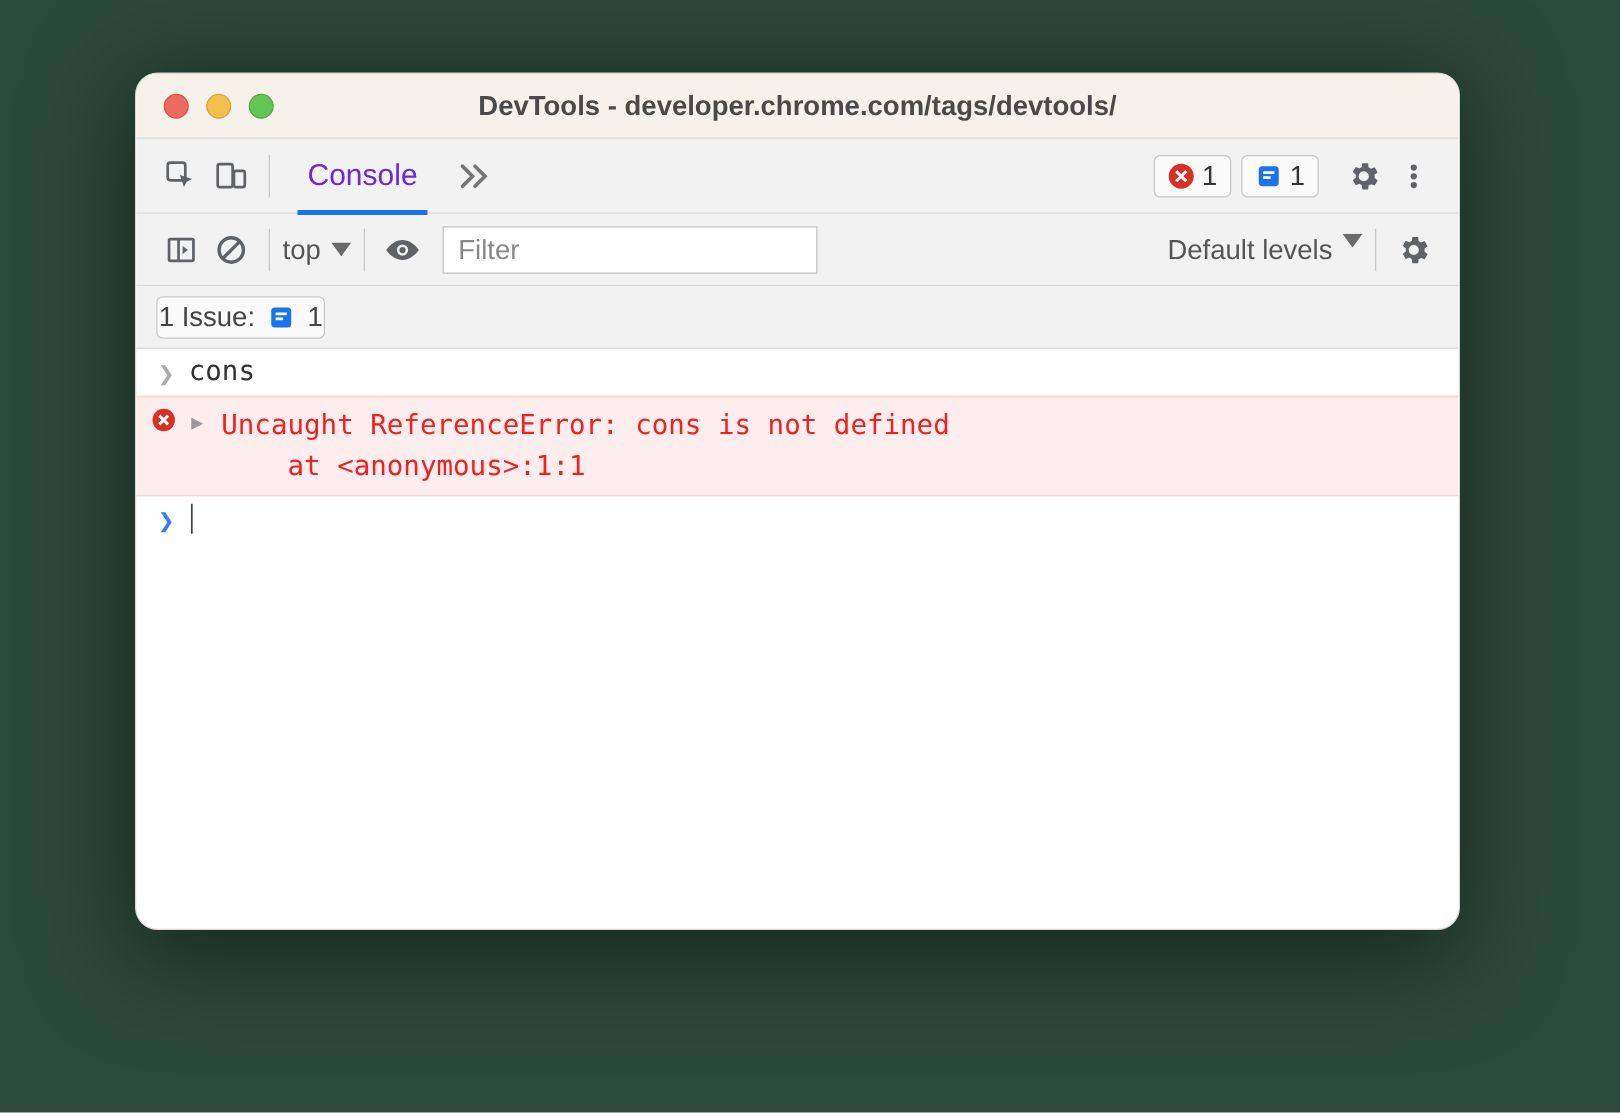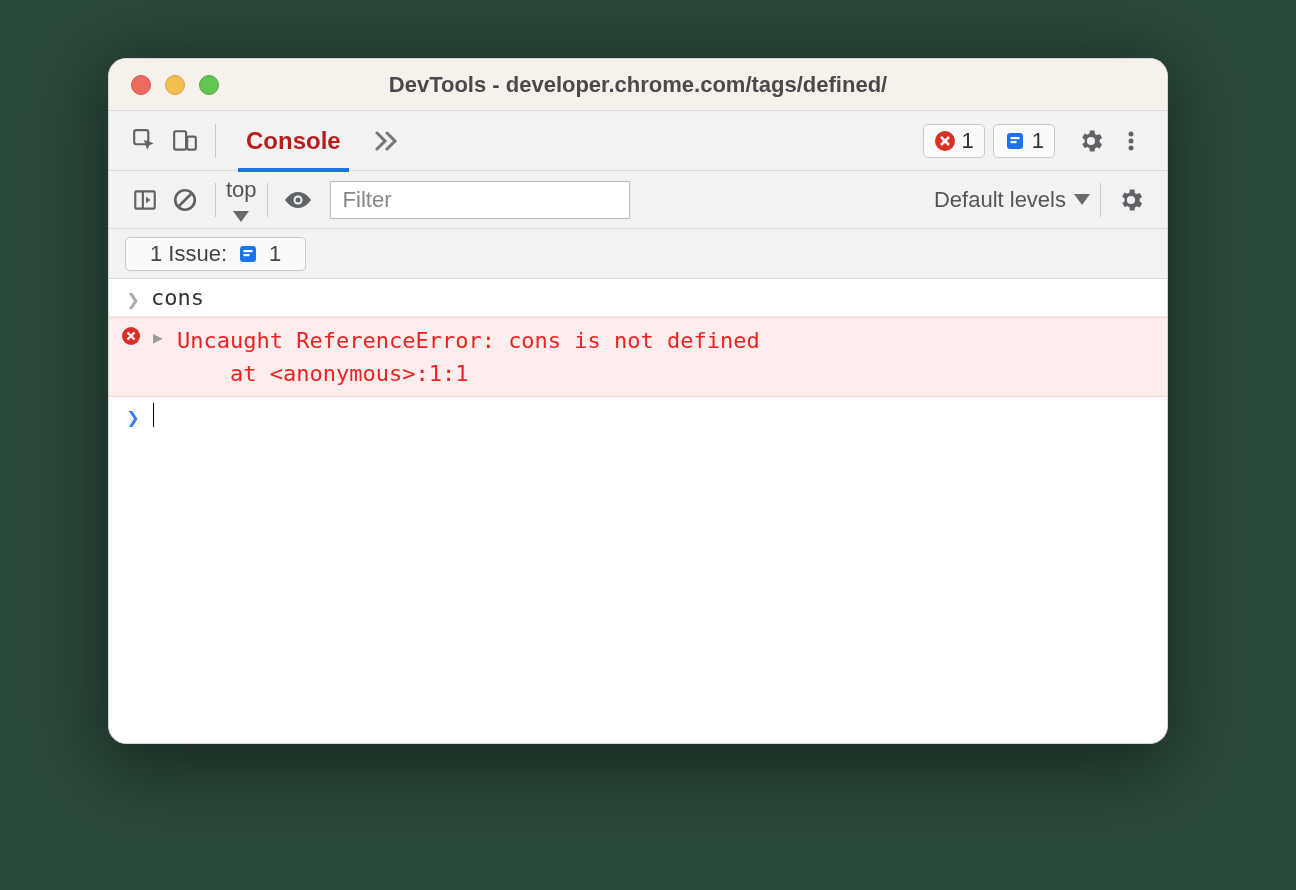--- a/index.html
+++ b/index.html
@@ -82,22 +82,22 @@
     margin: 0 10px;
   }
   .tab {
     padding: 0 20px;
     height: 60px;
     line-height: 60px;
     cursor: pointer;
     color: #666;
   }
   .tab.active {
-    color: #b91c1c;
-    font-weight: 700;
+    color: #6d28d9;
+    font-weight: 400;
     position: relative;
   }
   .tab.active::after {
     content: '';
     position: absolute;
     bottom: -1px; left: 12px; right: 12px;
     height: 4px;
     background: #1a73e8;
   }
   .toolbar-spacer { flex: 1; }
@@ -120,49 +120,48 @@
     border-bottom: 1px solid #d9d9d9;
     display: flex;
     align-items: center;
     padding: 0 16px;
     font-size: 22px;
     color: #555;
   }
   .context-dd {
     display: flex; align-items: center; gap: 8px;
     cursor: pointer;
-    flex-direction: column;
   }
   .filter-input {
     height: 38px;
     width: 300px;
     border: 1px solid #bfbfbf;
     background: #fff;
     font-size: 22px;
     padding: 0 12px;
     color: #0369a1;
     font-family: inherit;
   }
   .filter-input::placeholder { color: #888; }
-  .levels-dd { display:flex; align-items:center; gap:8px; cursor:pointer;margin-left:44px; }
+  .levels-dd { display:flex; align-items:flex-start; gap:8px; cursor:pointer;margin-left:44px; }
 
   
   .issues-bar {
     height: 50px;
     background: #f3f2f2;
     border-bottom: 1px solid #d9d9d9;
     display: flex;
     align-items: center;
     padding: 0 16px;
   }
   .issues-chip {
     border: 1px solid #c8c8c8;
     border-radius: 5px;
     background: #fafafa;
-    padding: 3px 24px;
+    padding: 3px 1px;
     display: flex; align-items: center; gap: 10px;
     font-size: 22px;
     color: #444;
     cursor: pointer;
   }
 
   
   .console-body {
     font-family: Menlo, Consolas, monospace;
     font-size: 22px;
@@ -234,21 +233,21 @@
 <div class="shadow"></div>
 
 <div class="window">
 
   <div class="titlebar">
     <div class="traffic-lights">
       <div class="tl tl-close"></div>
       <div class="tl tl-min"></div>
       <div class="tl tl-max"></div>
     </div>
-    <div class="title">DevTools - developer.chrome.com/tags/defined/</div>
+    <div class="title">DevTools - developer.chrome.com/tags/devtools/</div>
   </div>
 
   <div class="main-toolbar">
     <div class="toolbar-left">
       <div class="tb-icon">
         <svg width="26" height="26" viewBox="0 0 24 24">
             <rect x="2" y="2" width="13" height="13" rx="2" fill="none" stroke="#5f6368" stroke-width="2"></rect>
             <path d="M11 11 L20 14 L16 16 L14 20 Z" fill="#5f6368"></path>
           </svg>
       </div>

